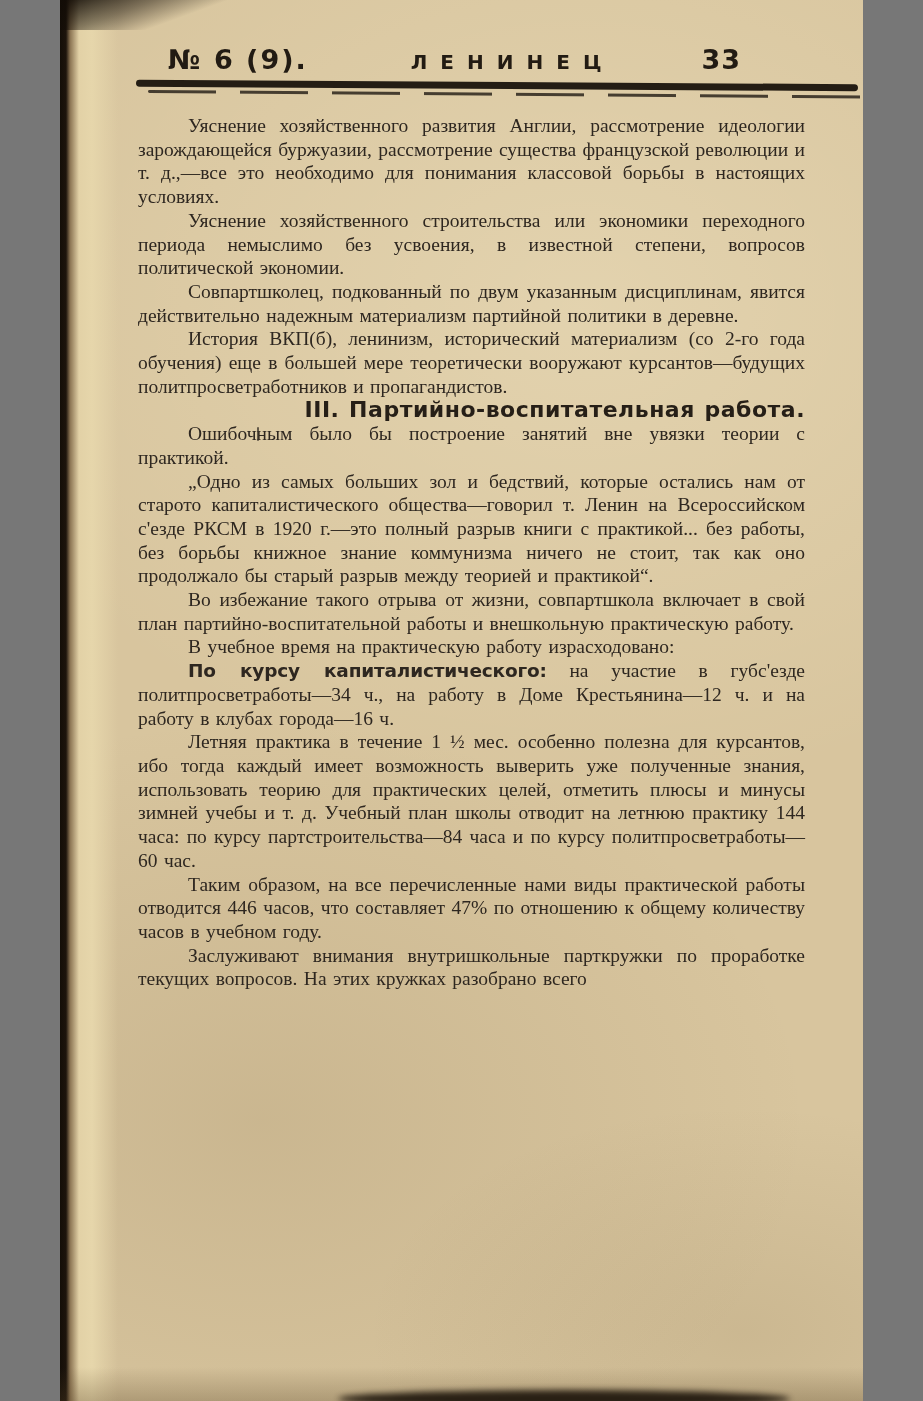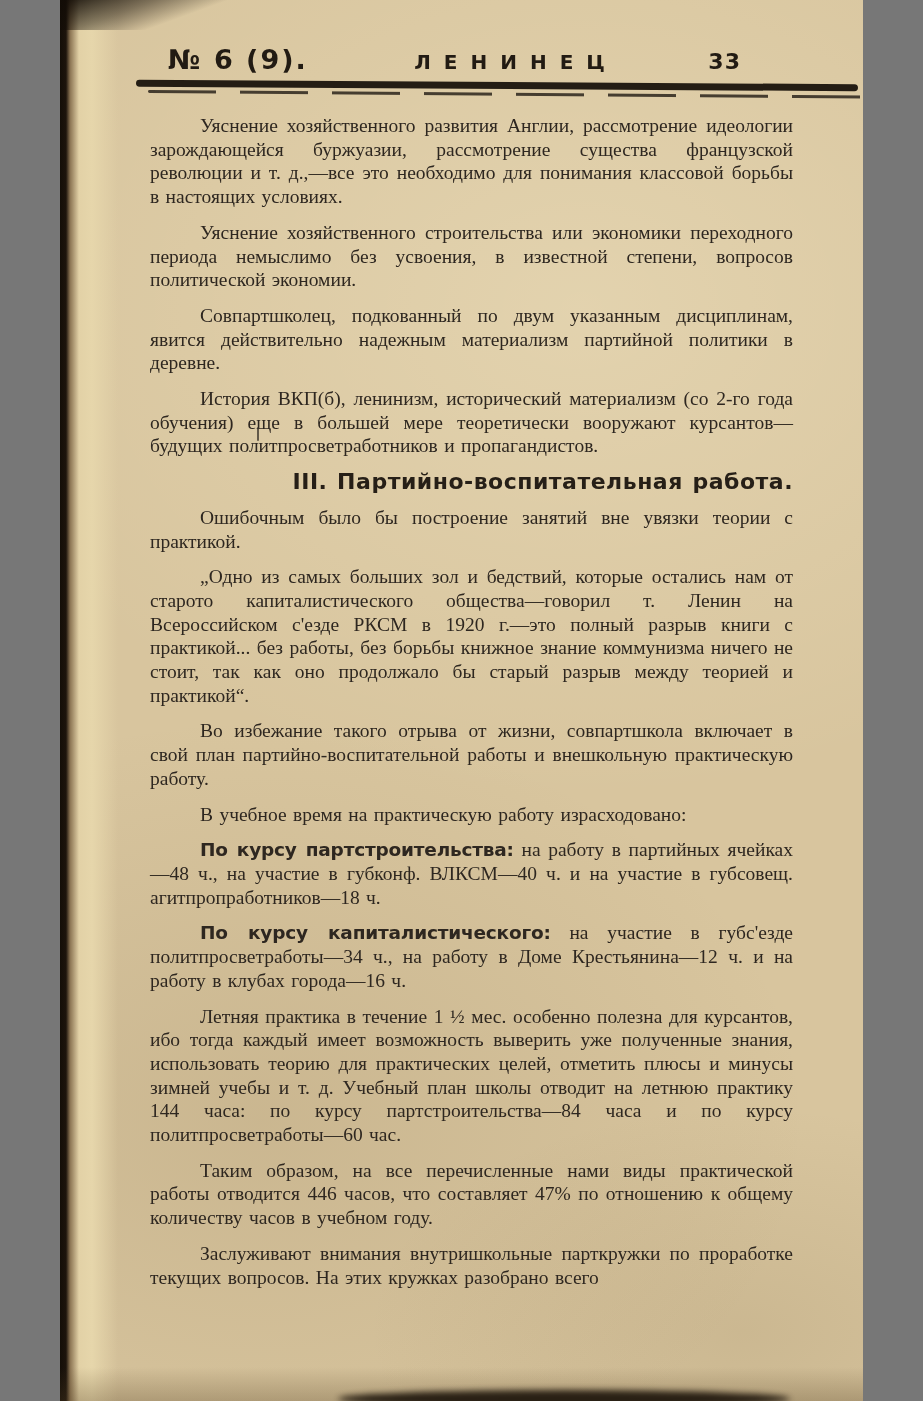--- a/index.html
+++ b/index.html
@@ -50,21 +50,21 @@
 
   
   .header-row {
     display:flex; justify-content:space-between; align-items:baseline;
     margin:44px 122px 0 78px;
     font-family:"DejaVu Sans","Liberation Sans",sans-serif;
     font-weight:bold; color:#221b13;
   }
   .issue-number { font-size:27px; padding-left:30px; letter-spacing:2px; white-space:nowrap; }
   .masthead { font-size:20px; letter-spacing:13px; white-space:nowrap; transform:translateX(8px); }
-  .page-number { font-size:22px; letter-spacing:1px; }
+  .page-number { font-size:27px; letter-spacing:1px; }
 
   .rule-thick {
     margin:7px 0 0 76px; width:722px; height:7px;
     background:#241d14; border-radius:4px;
     transform:rotate(0.35deg);
   }
   .rule-dashes {
     margin:4px 0 0 88px; width:782px; height:3px;
     background:repeating-linear-gradient(90deg,
       #2b241b 0px, #2b241b 68px, rgba(43,36,27,0) 68px, rgba(43,36,27,0) 92px);
@@ -72,21 +72,21 @@
     transform:rotate(0.45deg);
     border-radius:2px;
   }
 
   
   .content {
     margin:18px 58px 0 78px;
     font-size:19.5px; line-height:23.7px;
     text-align:justify; word-spacing:1.5px;
   }
-  .content p { margin:12px; text-indent:50px; }
+  .content p { margin:0; text-indent:50px; }
   .section-heading {
     margin:30px 0 20px; text-indent:0;
     text-align:right;
     font-family:"DejaVu Sans","Liberation Sans",sans-serif;
     font-weight:bold; font-size:22px; letter-spacing:0.5px;
     color:#261f17;
   }
   .lead {
     font-family:"DejaVu Sans","Liberation Sans",sans-serif;
     font-weight:bold; font-size:18.5px; letter-spacing:-0.2px;
@@ -114,24 +114,20 @@
     <p>Совпартшколец, подкованный по двум указанным дисциплинам, явится действительно надежным материализм партийной политики в деревне.</p>
     <p>История ВКП(б), ленинизм, исторический материализм (со 2-го года обучения) еще в большей мере теоретически вооружают курсантов—будущих политпросветработников и пропагандистов.</p>
 
     <p class="section-heading">III. Партийно-воспитательная работа.</p>
 
     <p>Ошибочным было бы построение занятий вне увязки теории с практикой.</p>
     <p>„Одно из самых больших зол и бедствий, которые остались нам от старото капиталистического общества—говорил т. Ленин на Всероссийском с'езде РКСМ в 1920 г.—это полный разрыв книги с практикой... без работы, без борьбы книжное знание коммунизма ничего не стоит, так как оно продолжало бы старый разрыв между теорией и практикой“.</p>
     <p>Во избежание такого отрыва от жизни, совпартшкола включает в свой план партийно-воспитательной работы и внешкольную практическую работу.</p>
     <p>В учебное время на практическую работу израсходовано:</p>
     <p>
-      <strong class="lead">По курсу партстроительства:</strong>
-      <span>на работу в партийных ячейках—48 ч., на участие в губконф. ВЛКСМ—40 ч. и на участие в губсовещ. агитпропработников—18 ч.</span>
-    </p>
-    <p>
       <strong class="lead">По курсу капиталистического:</strong>
       <span>на участие в губс'езде политпросветработы—34 ч., на работу в Доме Крестьянина—12 ч. и на работу в клубах города—16 ч.</span>
     </p>
     <p>Летняя практика в течение 1 ½ мес. особенно полезна для курсантов, ибо тогда каждый имеет возможность выверить уже полученные знания, использовать теорию для практических целей, отметить плюсы и минусы зимней учебы и т. д. Учебный план школы отводит на летнюю практику 144 часа: по курсу партстроительства—84 часа и по курсу политпросветработы—60 час.</p>
     <p>Таким образом, на все перечисленные нами виды практической работы отводится 446 часов, что составляет 47% по отношению к общему количеству часов в учебном году.</p>
     <p>Заслуживают внимания внутришкольные парткружки по проработке текущих вопросов. На этих кружках разобрано всего</p>
   </div>
 
   <div class="artifact-tick"></div>
   <div class="shadow-bottom"></div>

